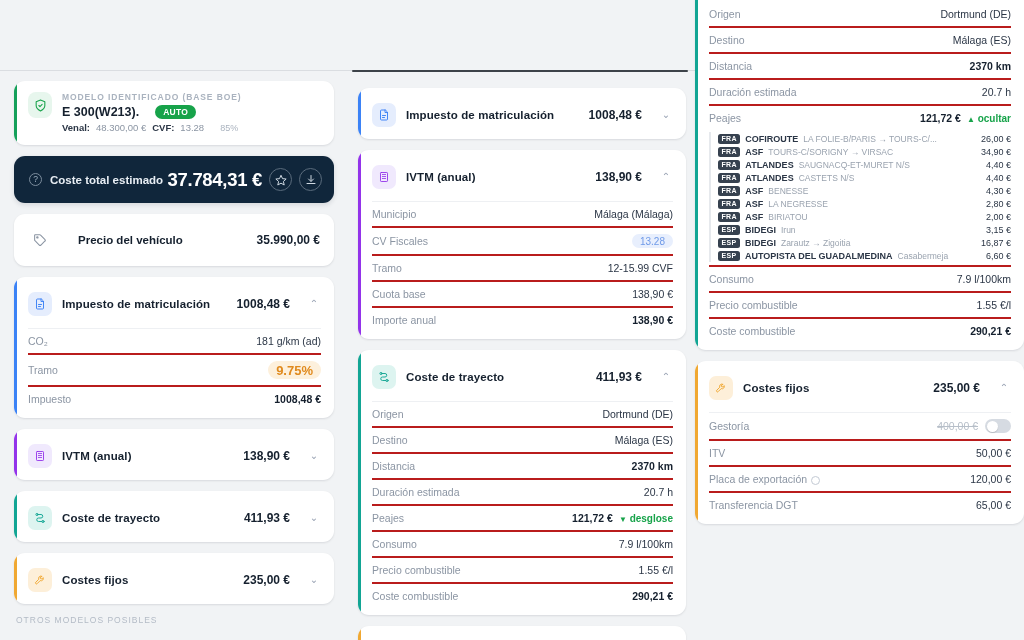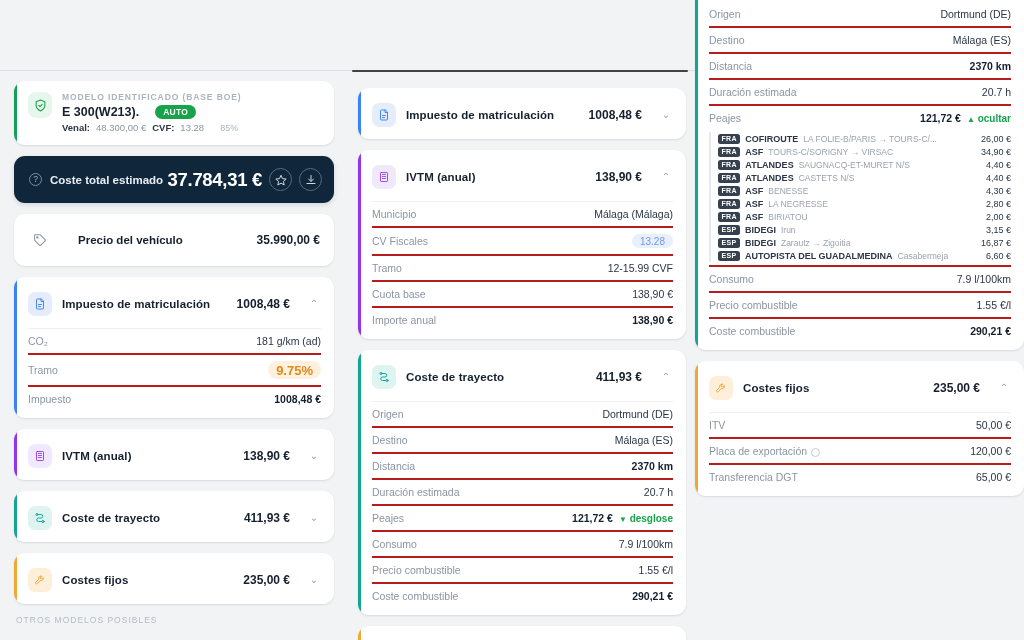--- a/index.html
+++ b/index.html
@@ -540,20 +540,27 @@
             <svg width="12" height="12" viewBox="0 0 24 24" fill="none" stroke="#f0a832" stroke-width="1.9" stroke-linecap="round" stroke-linejoin="round">
               <path d="M15.5 4.5a4.5 4.5 0 0 0-5.9 5.9L3.8 16.2a2 2 0 1 0 2.8 2.8l5.8-5.8a4.5 4.5 0 0 0 5.9-5.9l-2.6 2.6-2.5-.5-.5-2.5z"></path>
             </svg>
           </span>
           <span class="head-title">Costes fijos</span>
           <span class="head-amount">235,00 €</span>
           <span class="chev">⌃</span>
         </div>
         <div class="detail">
           <div class="drow">
+            <span class="dlabel">Gestoría</span>
+            <span style="display:flex;align-items:center;">
+              <span class="dval strike">400,00 €</span>
+              <span class="toggle"></span>
+            </span>
+          </div>
+          <div class="drow">
             <span class="dlabel">ITV</span>
             <span class="dval">50,00 €</span>
           </div>
           <div class="drow">
             <span class="dlabel">
               <span>Placa de exportación</span>
               <span class="info-dot"></span>
             </span>
             <span class="dval">120,00 €</span>
           </div>

